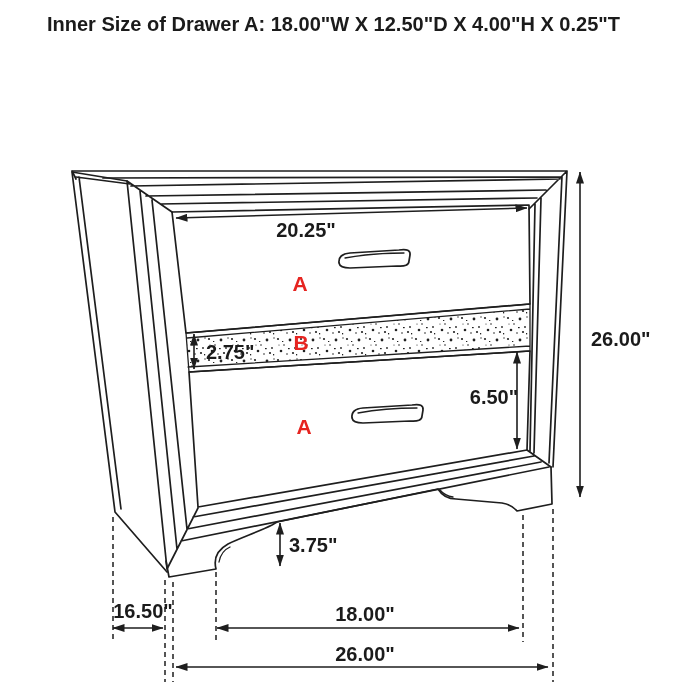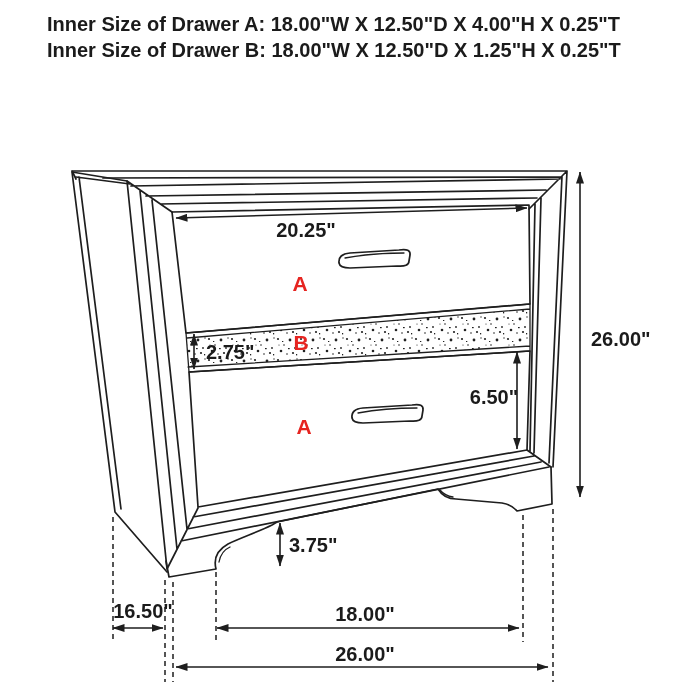--- a/index.html
+++ b/index.html
@@ -16,21 +16,20 @@
   .dim-label{font-family:"Liberation Sans",sans-serif;font-weight:bold;font-size:20px;fill:#1b1b1b;}
   .letter{font-family:"Liberation Sans",sans-serif;font-weight:bold;font-size:21px;}
 </style>
 </head>
 <body>
 
 <div class="canvas">
 
   <div class="header">
     <div>Inner Size of Drawer A: 18.00"W X 12.50"D X 4.00"H X 0.25"T</div>
-    <div>Inner Size of Drawer B: 18.00"W X 12.50"D X 1.25"H X 0.25"T</div>
   </div>
 
   <svg class="diagram" width="700" height="700" viewBox="0 0 700 700">
 
     <defs>
       <marker id="ah" viewBox="0 0 12 8" refX="11.5" refY="4" markerWidth="12" markerHeight="8" markerUnits="userSpaceOnUse" orient="auto-start-reverse">
         <path d="M0,0 L12,4 L0,8 Z" fill="#1e1e1e"></path>
       </marker>
       <pattern id="speckles" width="23" height="21" patternUnits="userSpaceOnUse">
         <circle cx="2" cy="3" r="1.1" fill="#222"></circle>

